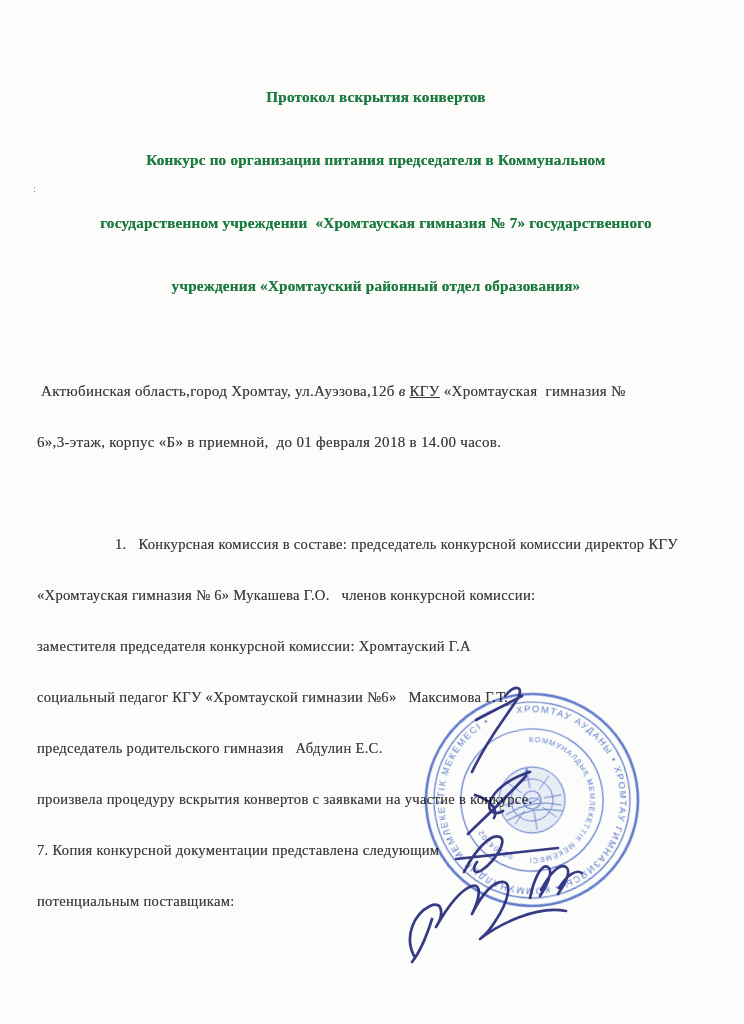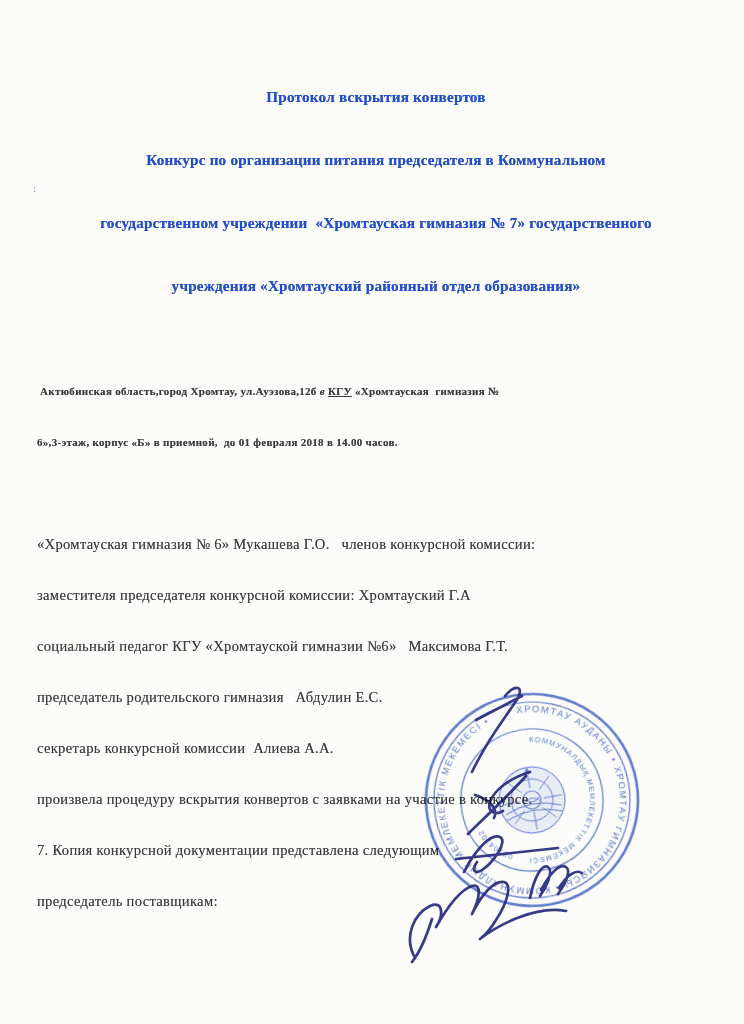--- a/index.html
+++ b/index.html
@@ -7,30 +7,29 @@
     position:relative;
     width:744px;height:1024px;
     margin:0 auto;
     background:#fcfcfb;
     overflow:hidden;
     font-family:"Liberation Serif","DejaVu Serif",serif;
     color:#3a3a3a;
   }
   .content{position:absolute;left:37px;top:44px;width:678px;}
   .title-block{
-    text-align:center;font-weight:bold;color:#1d4ed8;
+    text-align:center;font-weight:bold;color:#15803d;
     font-size:15.2px;line-height:21px;letter-spacing:.2px;
     white-space:pre-wrap;
     text-shadow:0 0 .5px rgba(30,30,30,.6);
   }
   .intro{
-    margin-top:11px;font-size:11px;line-height:17px;
+    margin-top:11px;font-size:15px;line-height:17px;
     white-space:pre-wrap;letter-spacing:.3px;
     text-shadow:0 0 .5px rgba(55,55,55,.55);
-    font-weight:bold;
   }
   .intro .it{font-style:italic;}
   .intro .ul{text-decoration:underline;}
   .body-block{
     margin-top:17px;font-size:14.6px;line-height:17px;
     letter-spacing:.3px;white-space:pre-wrap;
     text-shadow:0 0 .5px rgba(55,55,55,.55);
   }
   .bline{height:17px;overflow:visible;}
   .bline.i1{padding-left:78px;}
@@ -58,28 +57,28 @@
       <div>государственном учреждении  «Хромтауская гимназия № 7» государственного</div>
       <div>учреждения «Хромтауский районный отдел образования»</div>
     </div>
 
     <div class="intro">
       <div><span> Актюбинская область,город Хромтау, ул.Ауэзова,12б </span><span class="it">в </span><span class="ul">КГУ</span><span> «Хромтауская  гимназия №</span></div>
       <div>6»,3-этаж, корпус «Б» в приемной,  до 01 февраля 2018 в 14.00 часов.</div>
     </div>
 
     <div class="body-block">
+      <div class="bline i1">1.   Конкурсная комиссия в составе: председатель конкурсной комиссии директор КГУ</div>
       <div class="bline">«Хромтауская гимназия № 6» Мукашева Г.О.   членов конкурсной комиссии:</div>
       <div class="bline">заместителя председателя конкурсной комиссии: Хромтауский Г.А</div>
       <div class="bline">социальный педагог КГУ «Хромтауской гимназии №6»   Максимова Г.Т.</div>
       <div class="bline">председатель родительского гимназия   Абдулин Е.С.</div>
-      <div class="bline">секретарь конкурсной комиссии  Алиева А.А.</div>
       <div class="bline">произвела процедуру вскрытия конвертов с заявками на участие в конкурсе.</div>
       <div class="bline">7. Копия конкурсной документации представлена следующим</div>
-      <div class="bline">председатель поставщикам:</div>
+      <div class="bline">потенциальным поставщикам:</div>
       
       
       
       
       
       
       
       
       
       

